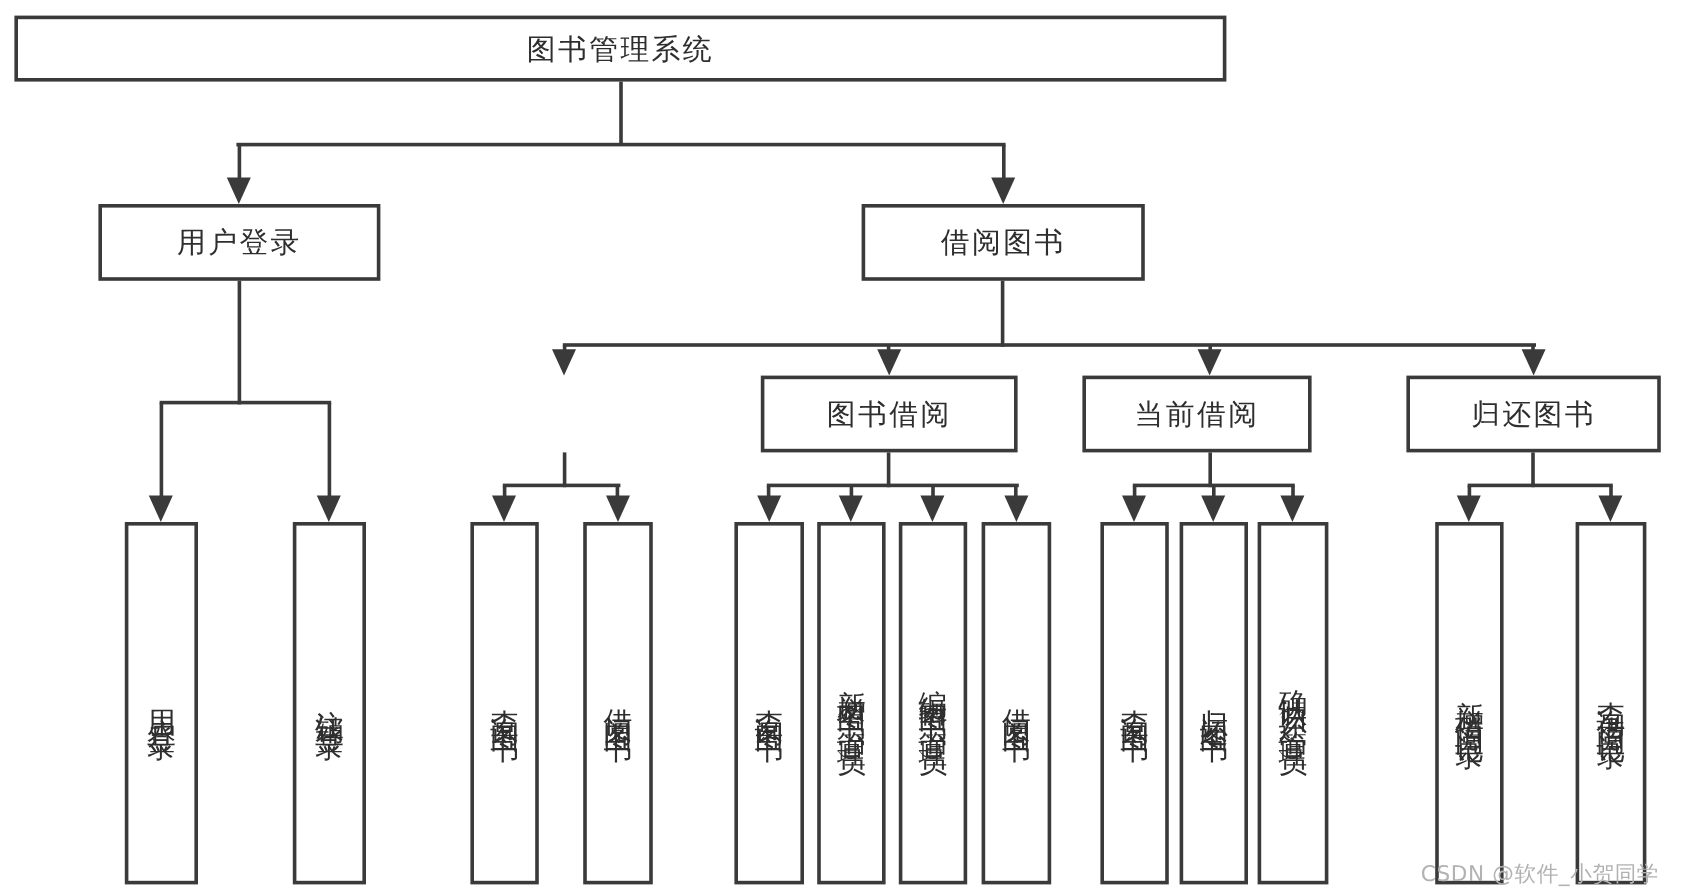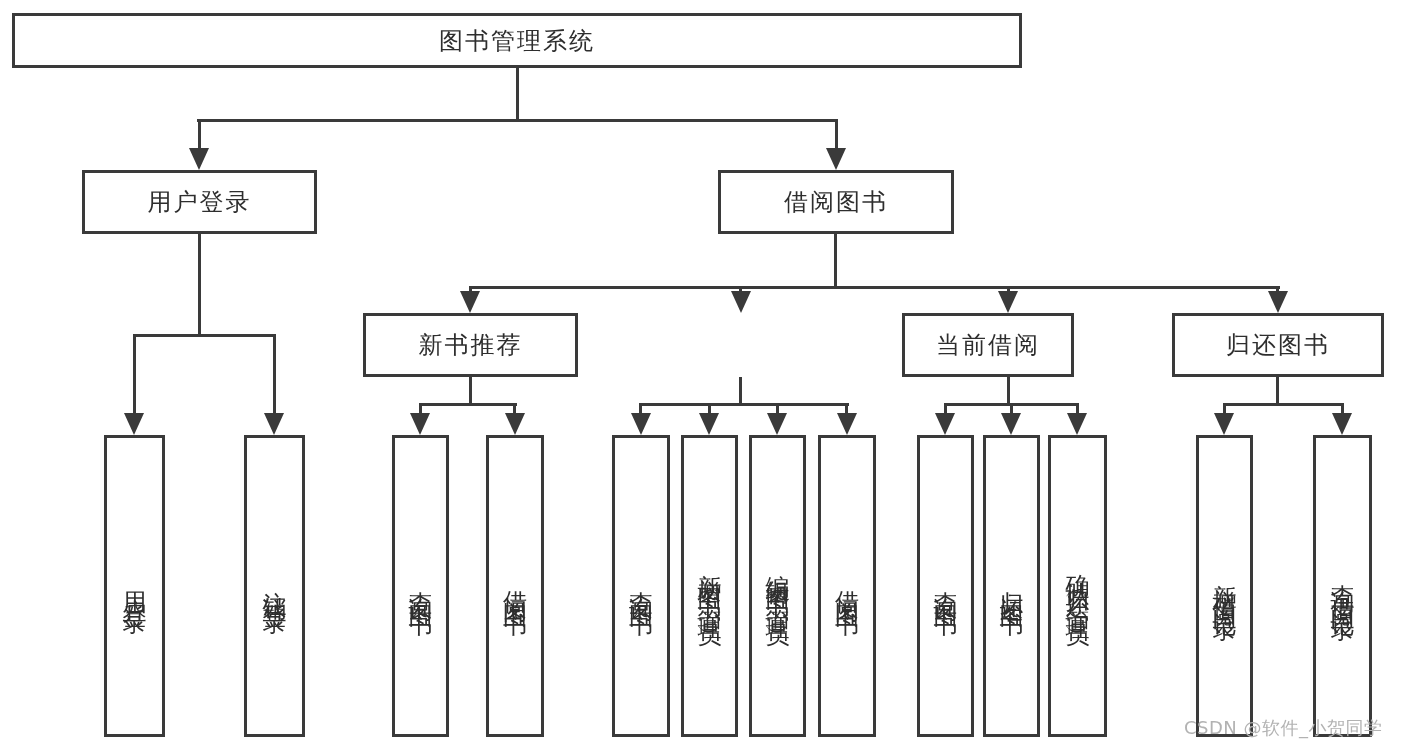--- a/index.html
+++ b/index.html
@@ -99,24 +99,24 @@
   <div class="hl" style="left:469px;top:286px;width:811px"></div>
   <div class="vl" style="left:469px;top:288px;height:6px"></div>
   <div class="ar" style="left:460px;top:291px"></div>
   <div class="vl" style="left:739px;top:288px;height:6px"></div>
   <div class="ar" style="left:731px;top:291px"></div>
   <div class="vl" style="left:1007px;top:288px;height:6px"></div>
   <div class="ar" style="left:998px;top:291px"></div>
   <div class="vl" style="left:1276px;top:288px;height:6px"></div>
   <div class="ar" style="left:1268px;top:291px"></div>
 
-  <div class="node" style="left:363px;top:313px;width:215px;height:64px">
-    <span class="lbl">新书推荐</span>
-  </div>
-  <div class="node" style="left:902px;top:313px;width:172px;height:64px">
+  <div class="node" style="left:634px;top:313px;width:214px;height:64px">
+    <span class="lbl">图书借阅</span>
+  </div>
+  <div class="node" style="left:902px;top:313px;width:191px;height:64px">
     <span class="lbl">当前借阅</span>
   </div>
   <div class="node" style="left:1172px;top:313px;width:212px;height:64px">
     <span class="lbl">归还图书</span>
   </div>
 
   <div class="vl" style="left:469px;top:377px;height:29px"></div>
   <div class="hl" style="left:419px;top:403px;width:98px"></div>
   <div class="vl" style="left:419px;top:405px;height:10px"></div>
   <div class="ar" style="left:410px;top:413px"></div>

